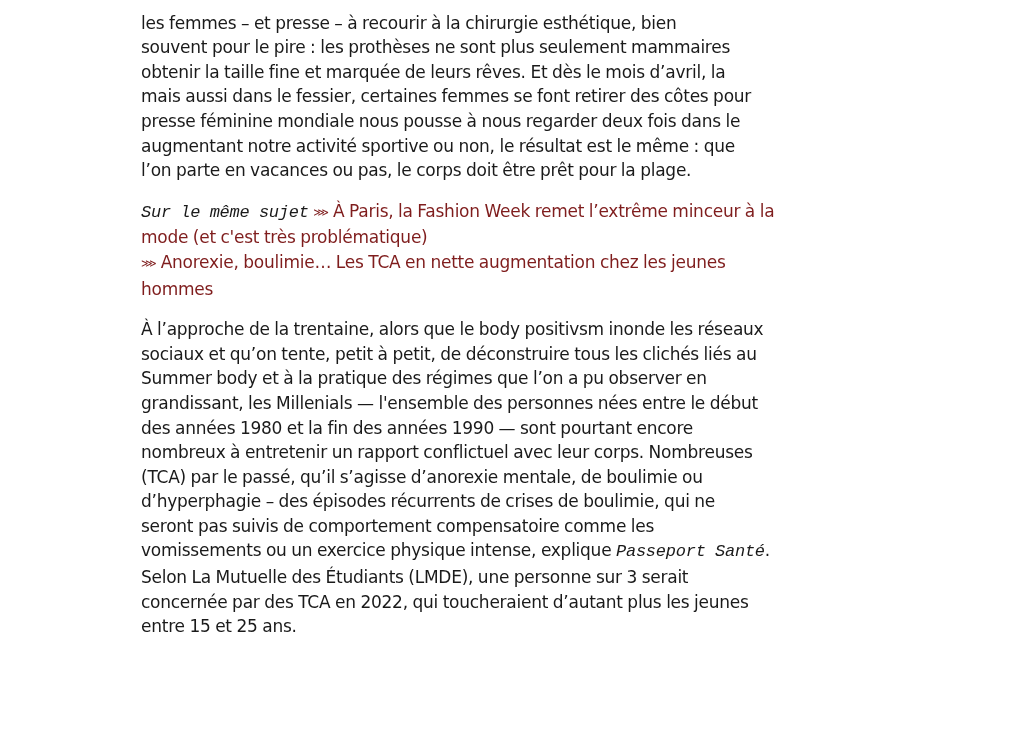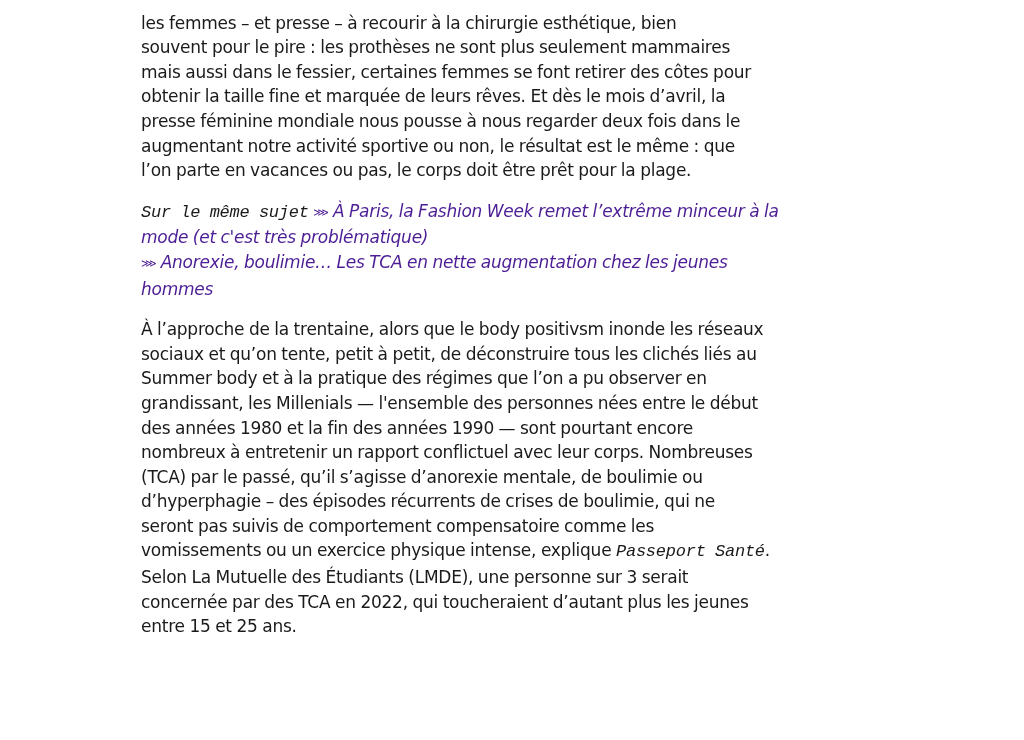--- a/index.html
+++ b/index.html
@@ -33,46 +33,45 @@
     .para {
       margin: 0 0 16px 0;
     }
     .para.first { margin-top: 0; }
     .line { display: block; white-space: nowrap; }
     .related {
       margin: 0 0 16px 0;
     }
     .related em, .para em { font-style: italic; font-family: Liberation Mono, monospace; }
     .related-link {
-      color: #4c1d95;
+      color: #7f1d1d;
       text-decoration: none;
       cursor: pointer;
-      font-style: italic;
     }
     .chev {
       font-size: 11px;
       letter-spacing: -2px;
       margin-right: 6px;
       vertical-align: 1px;
     }
   </style>
 </head>
 <body>
 
 <div class="article">
 
   <div class="cutoff-line">
     
   </div>
 
   <p class="para first">
     <span class="line">les femmes – et presse – à recourir à la chirurgie esthétique, bien</span>
     <span class="line">souvent pour le pire : les prothèses ne sont plus seulement mammaires</span>
+    <span class="line">obtenir la taille fine et marquée de leurs rêves. Et dès le mois d’avril, la</span>
     <span class="line">mais aussi dans le fessier, certaines femmes se font retirer des côtes pour</span>
-    <span class="line">obtenir la taille fine et marquée de leurs rêves. Et dès le mois d’avril, la</span>
     <span class="line">presse féminine mondiale nous pousse à nous regarder deux fois dans le</span>
     <span class="line">augmentant notre activité sportive ou non, le résultat est le même : que</span>
     <span class="line">l’on parte en vacances ou pas, le corps doit être prêt pour la plage.</span>
   </p>
 
   <div class="related">
     <span class="line">
       <em>Sur le même sujet</em>
       <a class="related-link">
         <span class="chev">⋙</span><span>À Paris, la Fashion Week remet l’extrême minceur à la</span>

